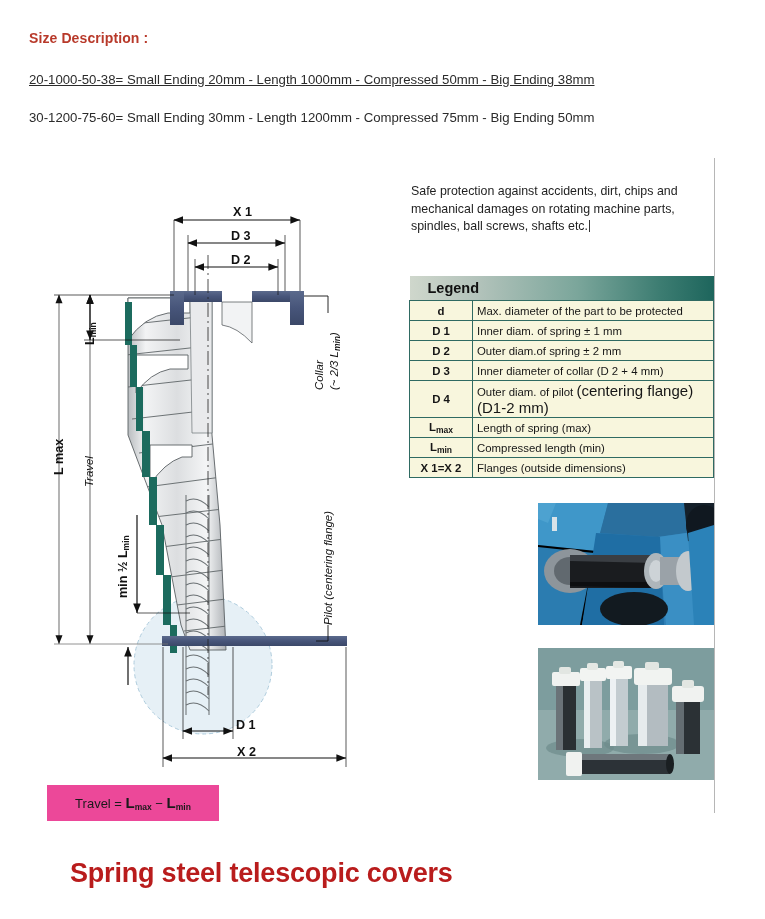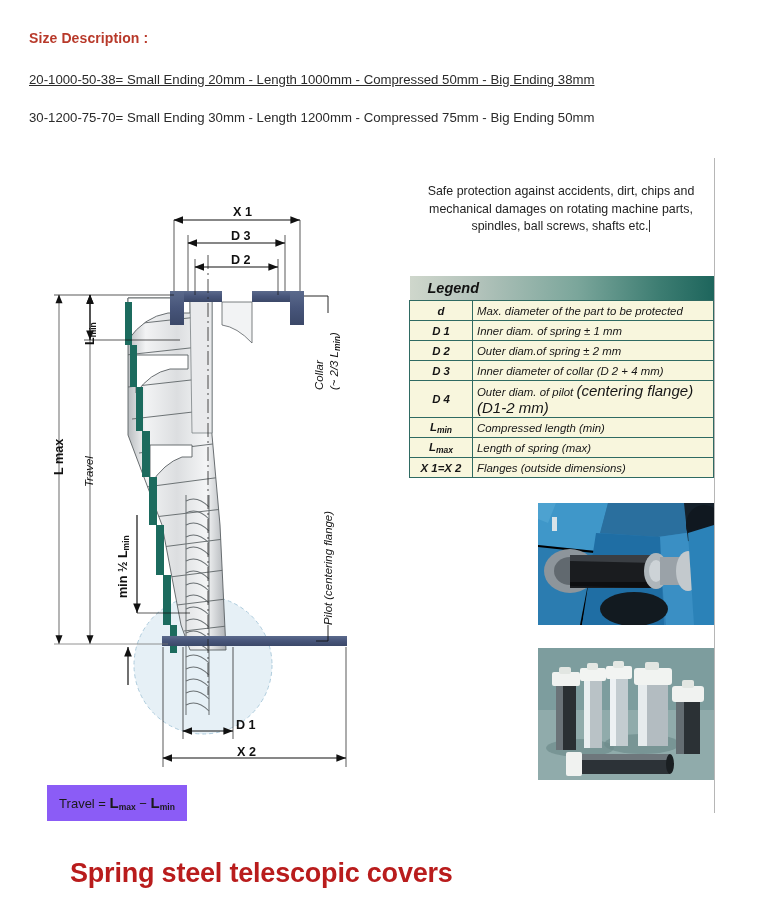--- a/index.html
+++ b/index.html
@@ -21,35 +21,34 @@
 
   
   #right-divider{
     left:714px;top:158px;width:1px;height:655px;background:#b6b6b6;
   }
 
   
   #intro-para{
     left:411px;top:183px;width:300px;font-size:12.4px;line-height:17.5px;
     color:#1e1e1e;
-    text-align:center;
   }
   #intro-caret{
     display:inline-block;width:1px;height:12px;background:#333;
     vertical-align:-2px;margin-left:1px;
   }
 
   
   #legend{
     left:409px;top:276px;width:305px;
     border-collapse:collapse;font-size:11.4px;
   }
   #legend td{
     border:1px solid #2f6a62;padding:1px 4px;background:#f8f6dd;
-    height:17px;color:#161616;font-style:italic;
+    height:17px;color:#161616;
   }
   #legend td.sym{
     width:54px;text-align:center;font-weight:bold;white-space:nowrap;
   }
   #legend-header-cell{
     padding:0 !important;border:none !important;background:none !important;
     height:24px !important;
   }
   #legend-header{
     height:24px;width:100%;
@@ -62,21 +61,21 @@
   .sub{font-size:8.5px;vertical-align:-2px;font-weight:bold;}
   .small-note{font-size:15px;}
 
   
   .photo{overflow:hidden;}
   #photo-machine{left:538px;top:503px;width:176px;height:122px;}
   #photo-covers{left:538px;top:648px;width:176px;height:132px;}
 
   
   #travel-box{
-    left:47px;top:785px;width:140px;height:36px;background:#8b5cf6;
+    left:47px;top:785px;width:172px;height:36px;background:#ec4899;
     display:flex;align-items:center;justify-content:center;
   }
   #travel-formula{font-size:13px;color:#1a1a1a;white-space:nowrap;}
   #travel-formula .big{font-size:15px;font-weight:bold;}
 
   
   #page-title{
     left:70px;top:858px;font-size:27px;font-weight:bold;color:#b91c1c;
     letter-spacing:-.2px;
   }
@@ -84,21 +83,21 @@
   
   .dlabel{font-size:12.6px;font-weight:bold;color:#111;white-space:nowrap;}
   .dlabel-it{font-size:11.4px;font-style:italic;color:#111;white-space:nowrap;}
   .rot90{transform:rotate(-90deg);transform-origin:left bottom;}
 </style>
 </head>
 <body>
 
 <div class="abs" id="size-desc-title">Size Description :</div>
 <div class="abs size-line" id="size-line-1">20-1000-50-38= Small Ending 20mm - Length 1000mm - Compressed 50mm - Big Ending 38mm</div>
-<div class="abs size-line" id="size-line-2">30-1200-75-70= Small Ending 30mm - Length 1200mm - Compressed 75mm - Big Ending 50mm</div>
+<div class="abs size-line" id="size-line-2">30-1200-75-60= Small Ending 30mm - Length 1200mm - Compressed 75mm - Big Ending 50mm</div>
 
 <div class="abs" id="right-divider"></div>
 
 <div class="abs" id="intro-para"><span>Safe protection against accidents, dirt, chips and mechanical damages on rotating machine parts, spindles, ball screws, shafts etc.</span><span id="intro-caret"></span></div>
 
 <table class="abs" id="legend">
   <tbody>
       <tr>
     <td colspan="2" id="legend-header-cell">
       <div id="legend-header">
@@ -120,26 +119,26 @@
   </tr>
   <tr>
     <td class="sym">D 3</td>
     <td>Inner diameter of collar (D 2  + 4 mm)</td>
   </tr>
   <tr>
     <td class="sym">D 4</td>
     <td><span>Outer diam. of pilot </span><span class="small-note">(centering flange) (D1-2 mm)</span></td>
   </tr>
   <tr>
+    <td class="sym"><span>L</span><span class="sub">max</span></td>
+    <td>Length of spring (max)</td>
+  </tr>
+  <tr>
     <td class="sym"><span>L</span><span class="sub">min</span></td>
     <td>Compressed length (min)</td>
-  </tr>
-  <tr>
-    <td class="sym"><span>L</span><span class="sub">max</span></td>
-    <td>Length of spring (max)</td>
   </tr>
   <tr>
     <td class="sym">X 1=X 2</td>
     <td>Flanges (outside dimensions)</td>
   </tr>
 </tbody>
   </table>
 
 <svg class="abs" id="diagram" style="left:40px;top:195px;" width="350" height="590" viewBox="0 0 350 590">
   <defs>

